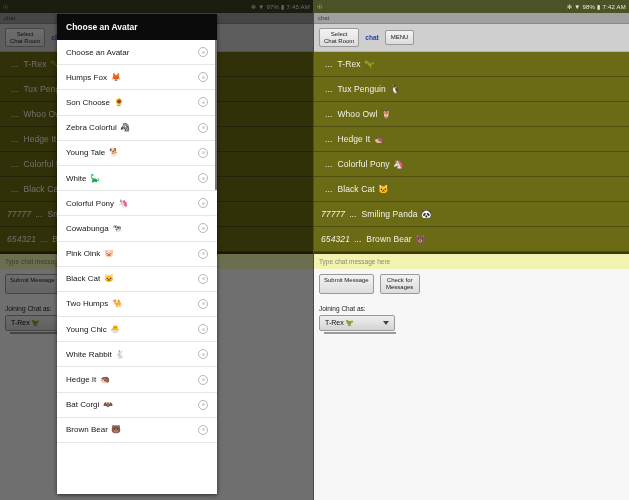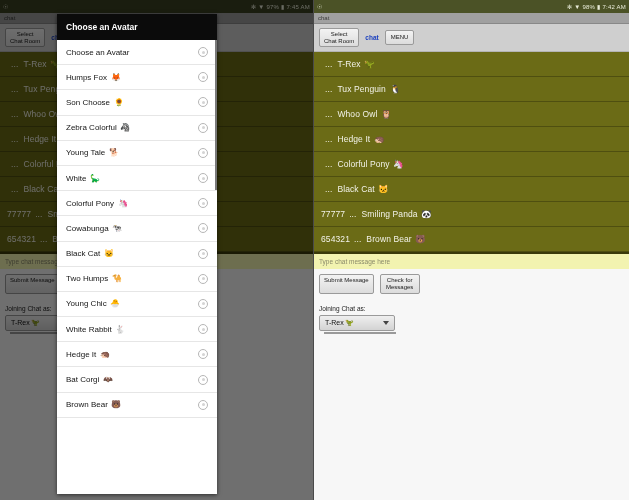--- a/index.html
+++ b/index.html
@@ -50,21 +50,21 @@
   .btn.menu { min-width: 26px; padding: 3px 5px; }
 
   
   .chatlist { background: #6b6b16; }
   .chatrow {
     height: 25px; display: flex; align-items: center;
     padding-left: 7px; color: #f2f2e8; font-size: 8.5px;
     border-bottom: 1px solid #4f4f10;
     letter-spacing: .1px;
   }
-  .chatrow .num { margin-right: 4px; }
+  .chatrow .num { margin-right: 4px; font-style: italic; }
   .chatrow .dots { margin-right: 5px; }
   .chatrow .emo { margin-left: 4px; }
 
   
   .msginput {
     background: #f2f3b0; height: 17px; display: flex; align-items: center;
     padding-left: 5px; font-size: 6.5px; color: #8a8a6a;
     border-top: 2px solid #3a3a0a;
   }
   .actionrow { display: flex; gap: 6px; padding: 5px; background: #f7f7f7; }
@@ -264,20 +264,27 @@
         </div>
         <div class="avrow">
           <span class="lbl">
             <span>Cowabunga</span>
             <span>🐄</span>
           </span>
           <span class="radio"></span>
         </div>
         <div class="avrow">
           <span class="lbl">
+            <span>Pink Oink</span>
+            <span>🐷</span>
+          </span>
+          <span class="radio"></span>
+        </div>
+        <div class="avrow">
+          <span class="lbl">
             <span>Black Cat</span>
             <span>🐱</span>
           </span>
           <span class="radio"></span>
         </div>
         <div class="avrow">
           <span class="lbl">
             <span>Two Humps</span>
             <span>🐪</span>
           </span>

